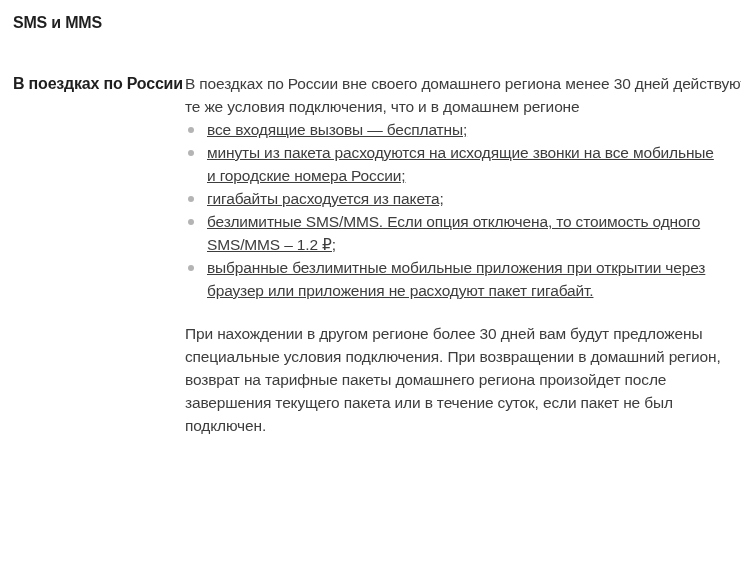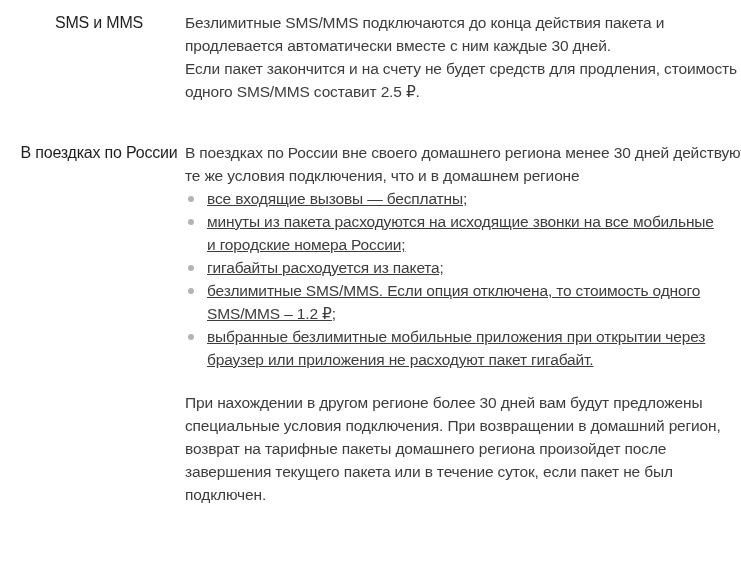--- a/index.html
+++ b/index.html
@@ -14,25 +14,24 @@
   .page { padding: 11px 0 0 13px; }
   .row {
     display: grid;
     grid-template-columns: 172px 1fr;
     align-items: start;
   }
   .section-2 { margin-top: 38px; }
   .label {
     margin: 0;
     font-size: 16px;
-    font-weight: 400;
+    font-weight: 700;
     line-height: 23px;
     letter-spacing: -0.2px;
     color: var(--label, #1f1f1f);
-    text-align: center;
   }
   .content {
     color: var(--body, #3d3d3d);
     font-size: 15.5px;
     line-height: 23px;
     letter-spacing: -0.15px;
   }
   .para { margin: 0; white-space: pre; }
   .para + .para { margin-top: 19px; }
   .bullets { list-style: none; margin: 0; padding: 0; }
@@ -49,24 +48,20 @@
   .outro { margin-top: 20px; }
 </style>
 </head>
 <body>
 
 <main class="page">
 
   <section class="row">
     <h3 class="label">SMS и MMS</h3>
     <div class="content">
-      <p class="para">Безлимитные SMS/MMS подключаются до конца действия пакета и
-продлевается автоматически вместе с ним каждые 30 дней.
-Если пакет закончится и на счету не будет средств для продления, стоимость
-одного SMS/MMS составит 2.5 ₽.</p>
     </div>
   </section>
 
   <section class="row section-2">
     <h3 class="label">В поездках по России</h3>
     <div class="content">
       <p class="para">В поездках по России вне своего домашнего региона менее 30 дней действуют
 те же условия подключения, что и в домашнем регионе</p>
 
       <ul class="bullets">

